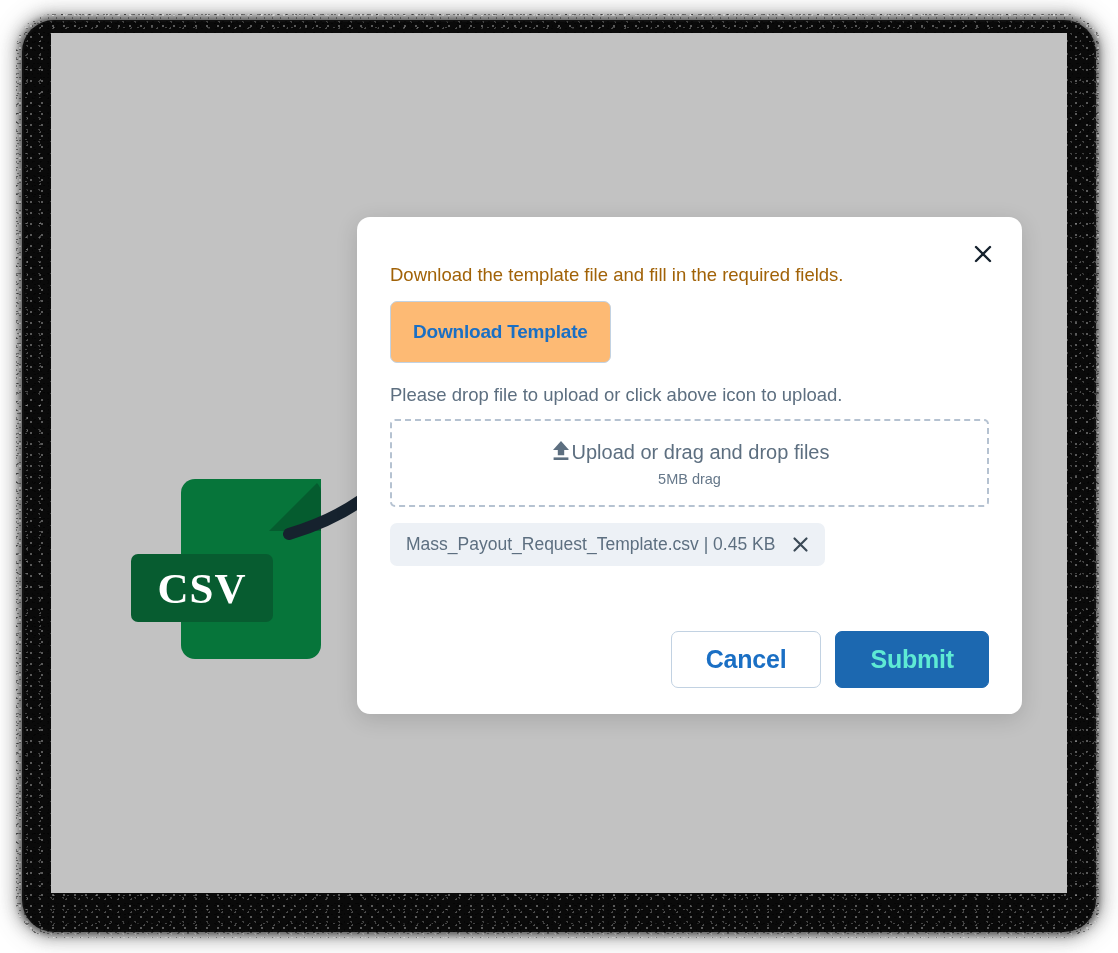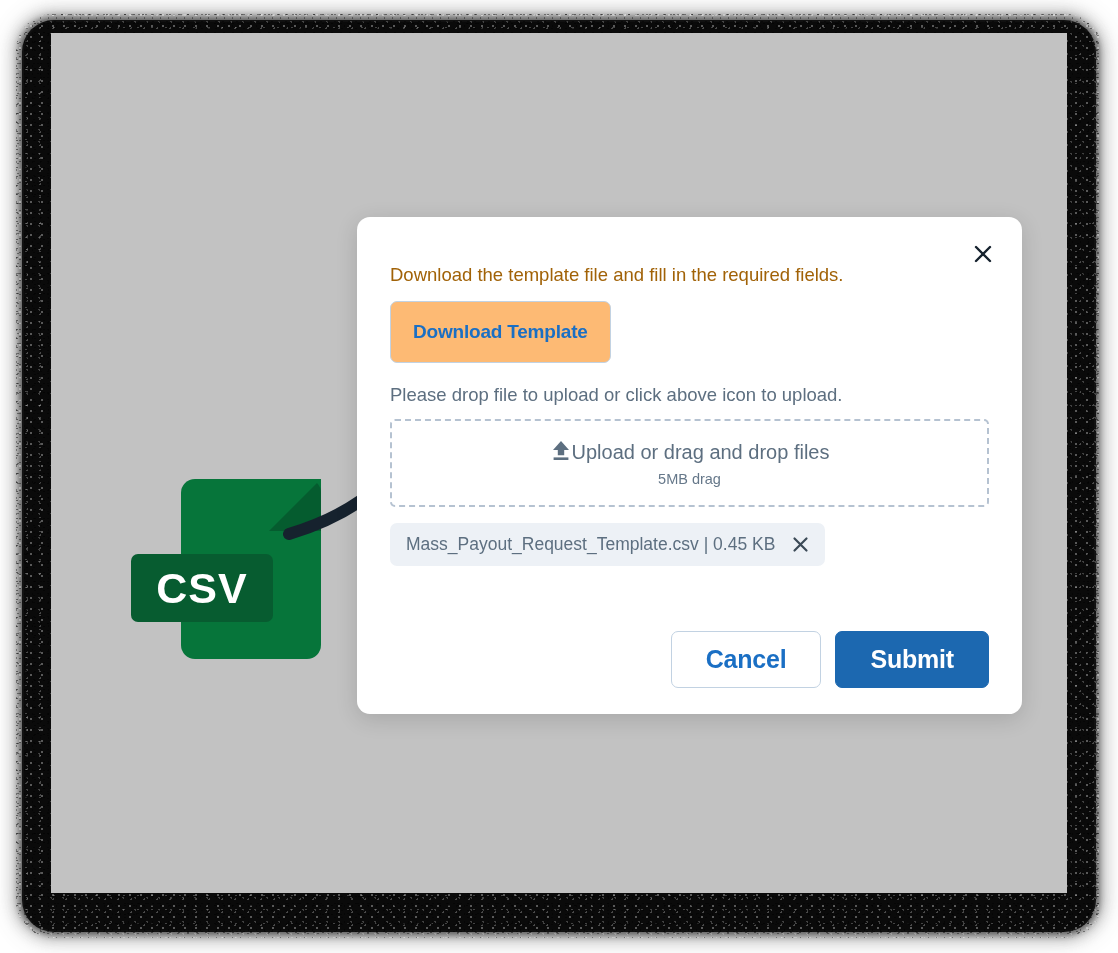--- a/index.html
+++ b/index.html
@@ -89,20 +89,21 @@
     position: absolute;
     left: 0;
     top: 75px;
     width: 142px;
     height: 68px;
     background: #075c30;
     border-radius: 7px;
     display: flex;
     align-items: center;
     justify-content: center;
+    font-family: Liberation Serif, serif;
   }
   .csv-badge-label {
     color: #ffffff;
     font-size: 43px;
     font-weight: bold;
     letter-spacing: 1px;
     line-height: 1;
   }
 
   
@@ -260,21 +261,21 @@
     justify-content: center;
   }
   .btn-cancel {
     background: #ffffff;
     border: 1.5px solid #c2d2e2;
     color: #1a6fc4;
   }
   .btn-submit {
     background: #1c68b0;
     border: 1.5px solid #1c68b0;
-    color: #ffffff;
+    color: #5eead4;
   }
 </style>
 </head>
 <body>
 
 <div class="screen-frame">
   <div class="screen-noise"></div>
 </div>
 
 <div class="canvas">

